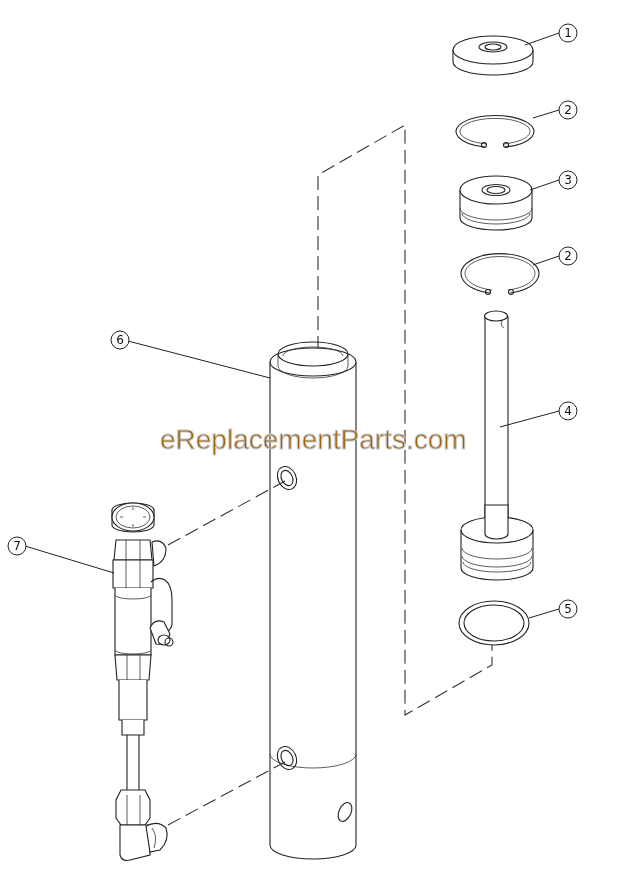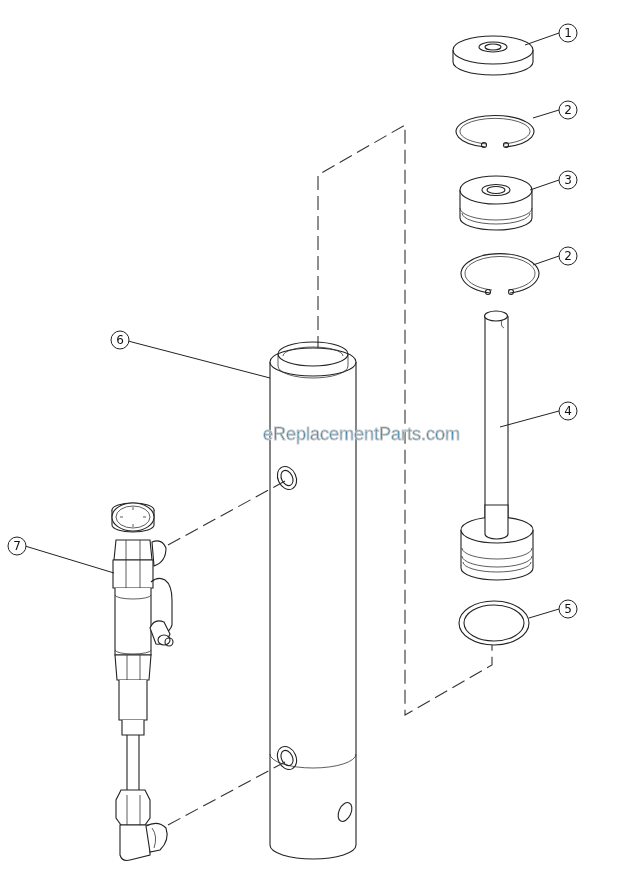--- a/index.html
+++ b/index.html
@@ -6,21 +6,21 @@
   body { width: 620px; height: 879px; position: relative; overflow: hidden; }
   #diagram { position: absolute; left: 0; top: 0; width: 620px; height: 879px; }
   .ln { stroke: #222; stroke-width: 1.1; fill: none; }
   .lnf { stroke: #222; stroke-width: 1.1; fill: #fff; }
   .thin { stroke: #333; stroke-width: 0.8; fill: none; }
   .dash { stroke: #333; stroke-width: 1.1; fill: none; stroke-dasharray: 14 6; }
   .callout-line { stroke: #222; stroke-width: 1; }
   .callout-circle { stroke: #222; stroke-width: 1; fill: #fff; }
   .callout-text { font-family: "DejaVu Sans", sans-serif; font-size: 12px; fill: #111; text-anchor: middle; dominant-baseline: central; }
   .watermark { position: absolute; left: 160px; top: 424px; width: 300px; text-align: right;
-    font-family: "Liberation Sans", sans-serif; font-size: 18px; color: #0369a1;
+    font-family: "Liberation Sans", sans-serif; font-size: 28px; color: #a16207;
     -webkit-text-stroke: 1px #c8c8c8; letter-spacing: 0px; pointer-events: none; }
 </style>
 </head>
 <body>
 
 <svg id="diagram" viewBox="0 0 620 879" xmlns="http://www.w3.org/2000/svg">
 
   <g>
     <polyline class="dash" points="318,370 318,175 405,125 405,715 492,665 492,645"></polyline>
   </g>

